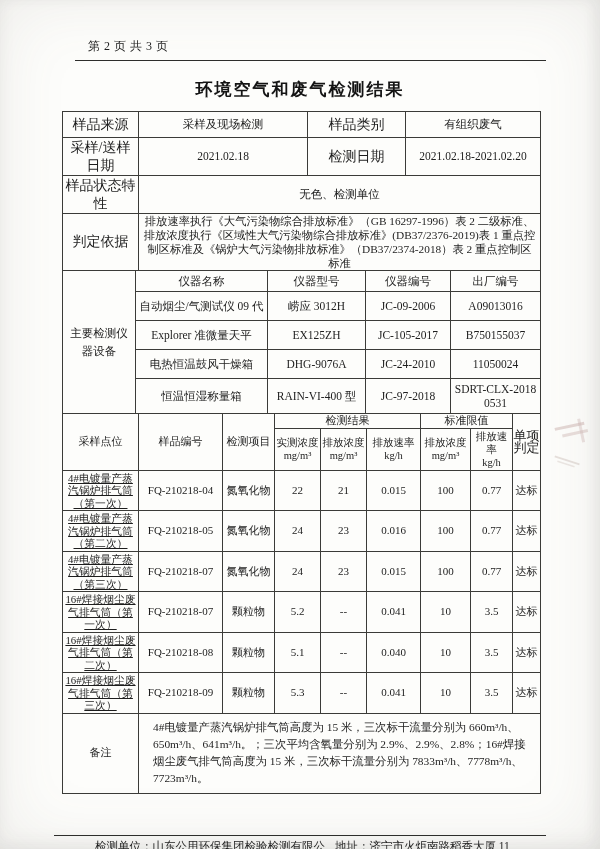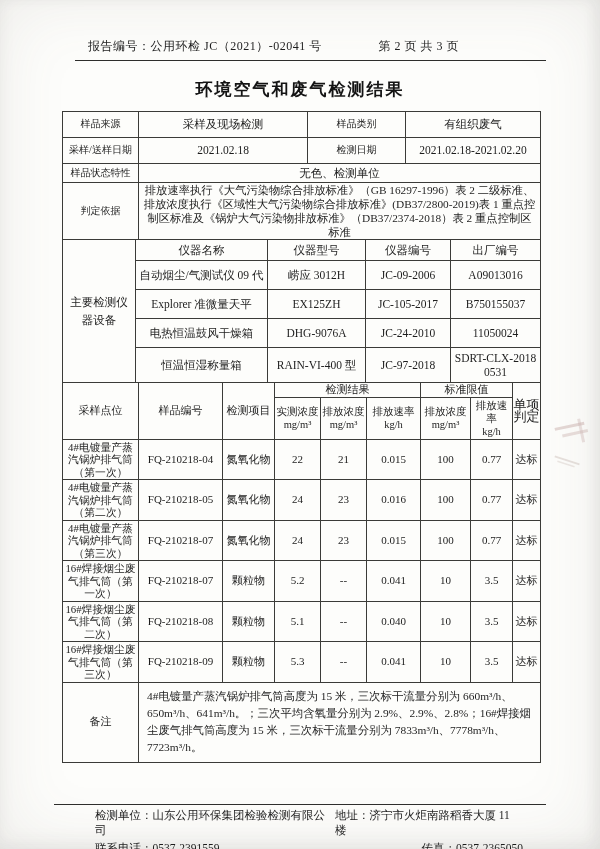--- a/index.html
+++ b/index.html
@@ -35,36 +35,36 @@
     width: 478px; border-collapse: collapse; table-layout: fixed;
     font-size: 11.5px; color: #1d1d1d;
   }
   table + table { margin-top: -1px; }
   td, th {
     border: 1px solid #3b3b38;
     text-align: center; vertical-align: middle;
     font-weight: normal; padding: 1px 2px;
     line-height: 1.25;
   }
-  .t-info td.lbl { font-size: 10px; }
+  .t-info td.lbl { font-size: 14px; }
   .t-info .r-basis td.val {
     text-align: center; font-size: 11.3px; line-height: 14px; padding: 0 3px;
   }
   .num { font-family: "Liberation Serif", "DejaVu Serif", serif; }
   .t-instr td { font-size: 11.5px; }
   .t-instr .factory { word-break: break-all; }
   .t-results { font-size: 11px; }
   .t-results .grp { height: 14px; font-size: 11px; padding: 0; }
   .t-results .sub { height: 42px; font-size: 10.5px; line-height: 13px; padding: 0; }
   .t-results .sub .u { display: block; }
-  .t-results td.point { font-size: 10.8px; line-height: 12.5px; padding: 1px 1px; }
+  .t-results td.point { font-size: 10.8px; line-height: 12.5px; padding: 1px 1px; text-decoration: underline; }
   .t-results tr.data-row td { height: 39px; }
   .t-results td.remark-cell {
     text-align: left; vertical-align: top;
-    padding: 5px 8px; font-size: 11.4px; line-height: 17px;
+    padding: 5px 14px; font-size: 11.4px; line-height: 17px;
   }
   .t-results td.remark-lbl { height: 80px; }
   .footer { margin-top: 41px; }
   .footer-rule { border: none; border-top: 1.5px solid #2e2e2c; margin: 0 54px; }
   .footer-row {
     display: flex; justify-content: space-between;
     margin: 3px 77px 0 95px; font-size: 11.5px; line-height: 15px;
   }
   
   .stamp { position: absolute; right: 4px; top: 418px; width: 52px; height: 70px; opacity: 0.45; filter: blur(0.6px); }
@@ -83,21 +83,20 @@
       linear-gradient(rgba(140,110,100,0.45), rgba(140,110,100,0.45)) 0 4px/26px 2px no-repeat,
       linear-gradient(rgba(140,110,100,0.35), rgba(140,110,100,0.35)) 4px 8px/18px 1.5px no-repeat;
   }
 </style>
 </head>
 <body>
 
 <div class="page">
 
   <div class="page-header">
-    <span><span>报告编号：</span><span>公用环检 JC（2021）-02041 号</span></span>
     <span class="page-info">第 2 页 共 3 页</span>
   </div>
   <hr class="header-rule">
 
   <div class="doc-title">环境空气和废气检测结果</div>
 
   <div class="tables">
 
     <table class="t-info">
       <colgroup>
@@ -118,21 +117,21 @@
         <td class="num">2021.02.18</td>
         <td class="lbl">检测日期</td>
         <td class="num">2021.02.18-2021.02.20</td>
       </tr>
       <tr style="height:19px">
         <td class="lbl">样品状态特性</td>
         <td colspan="3">无色、检测单位</td>
       </tr>
       <tr class="r-basis" style="height:42px">
         <td class="lbl">判定依据</td>
-        <td colspan="3" class="val">排放速率执行《大气污染物综合排放标准》（GB 16297-1996）表 2 二级标准、排放浓度执行《区域性大气污染物综合排放标准》(DB37/2800-2019)表 1 重点控制区标准及《锅炉大气污染物排放标准》（DB37/2374-2018）表 2 重点控制区标准</td>
+        <td colspan="3" class="val">排放速率执行《大气污染物综合排放标准》（GB 16297-1996）表 2 二级标准、排放浓度执行《区域性大气污染物综合排放标准》(DB37/2376-2019)表 1 重点控制区标准及《锅炉大气污染物排放标准》（DB37/2374-2018）表 2 重点控制区标准</td>
       </tr>
     </tbody>
       </table>
 
     <table class="t-instr">
       <colgroup>
           <col style="width:73px">
           <col style="width:132px">
           <col style="width:98px">
           <col style="width:85px">

